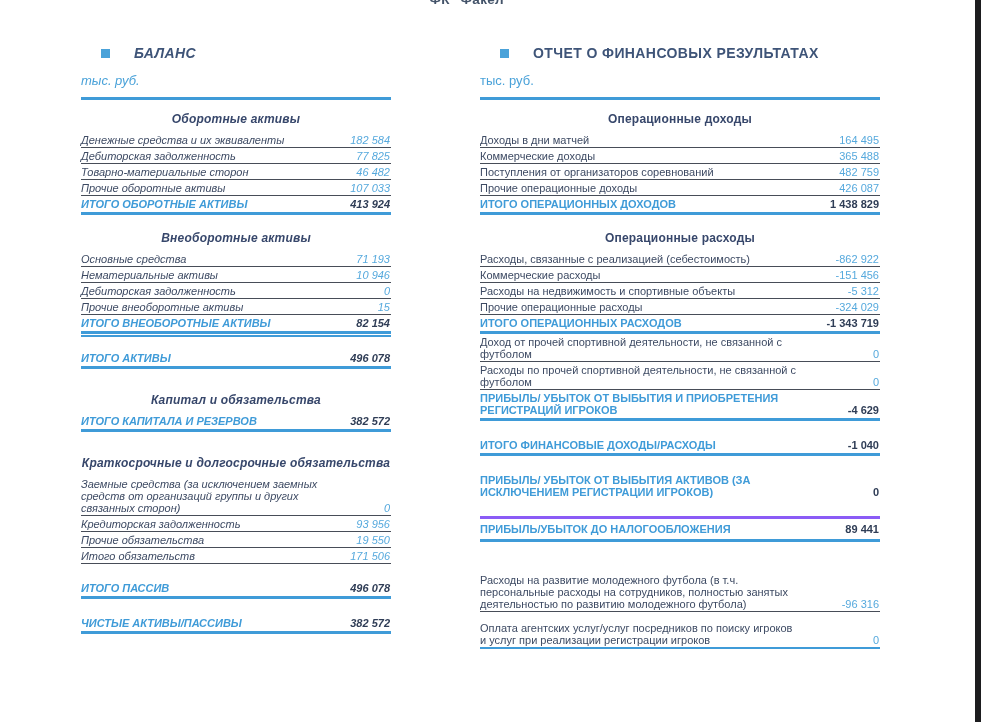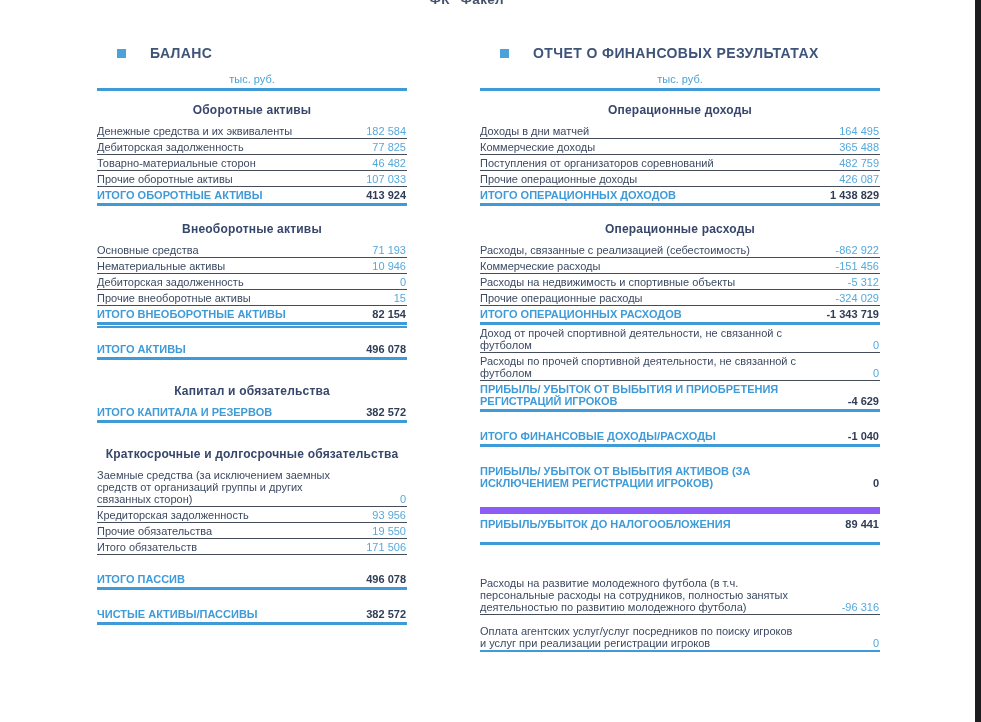--- a/index.html
+++ b/index.html
@@ -7,28 +7,28 @@
   .page {
     position:relative; width:981px; height:722px; background:#ffffff;
     overflow:hidden; font-family:"Liberation Sans", sans-serif; color:#3d4a63;
   }
   .edge-bar { position:absolute; top:0; right:0; width:6px; height:722px; background:#1d1d1f; }
   .doc-title {
     position:absolute; top:-8px; left:0; width:940px; text-align:center;
     font-size:13.5px; font-weight:bold; color:#44546a; letter-spacing:0.3px;
   }
   .col { position:absolute; top:45px; }
-  .col-left  { left:97px;  width:310px; }
+  .col-left  { left:81px;  width:310px;font-style:italic; }
   .col-right { left:480px; width:400px; }
   .col-header { display:flex; align-items:center; height:16px; }
   .bullet { width:9px; height:9px; background:#4aa2d9; margin-left:20px; flex:0 0 auto; }
   .col-title { margin-left:24px; font-size:14px; font-weight:bold; color:#3e5478; letter-spacing:0.4px; }
   .unit-row {
-    margin-top:12px; text-align:center; font-size:11px; color:#4aa2d9;
-    padding-bottom:3px; border-bottom:3px solid #3f9bd8;
+    margin-top:12px; text-align:left; font-size:13px; color:#4aa2d9;
+    padding-bottom:9px; border-bottom:3px solid #3f9bd8;
   }
   .section { }
   .gap-n  { margin-top:12px; }
   .gap-l  { margin-top:16px; }
   .gap-xl { margin-top:24px; }
   .gap-xxl{ margin-top:30px; }
   .sec-heading {
     text-align:center; font-size:12px; font-weight:bold; color:#37476b;
     margin-bottom:6px; letter-spacing:0.2px;
   }
@@ -38,21 +38,21 @@
     font-size:11px; line-height:12px;
   }
   .row .lbl { max-width:80%; color:#3d4a63; }
   .row .val { color:#56a9dd; white-space:nowrap; padding-left:6px; }
   .row.t, .row.t2, .row.t0, .row.ta { border-bottom:3px solid #3f9bd8; padding-top:2px; padding-bottom:2px; }
   .row.t .lbl, .row.t2 .lbl, .row.t0 .lbl, .row.ta .lbl { color:#3f9bd8; font-weight:bold; }
   .row.t .val, .row.t2 .val, .row.t0 .val, .row.ta .val { color:#2f3d56; font-weight:bold; }
   .row.t2 { position:relative; }
   .row.t2::after { content:""; position:absolute; left:0; right:0; bottom:-6px; height:2px; background:#3f9bd8; }
   .row.t0 { border-bottom:none;gap:16px; }
-  .row.ta { border-top:7px solid #8b5cf6; padding-top:4px; padding-bottom:12px; }
+  .row.ta { border-top:3px solid #8b5cf6; padding-top:4px; padding-bottom:4px; }
   .row.nb { border-bottom:2px solid #3f9bd8; margin-top:8px; }
 </style>
 </head>
 <body>
 
 <div class="page">
   <div class="doc-title">ФК "Факел"</div>
 
   <div class="col col-left">
     <div class="col-header">

